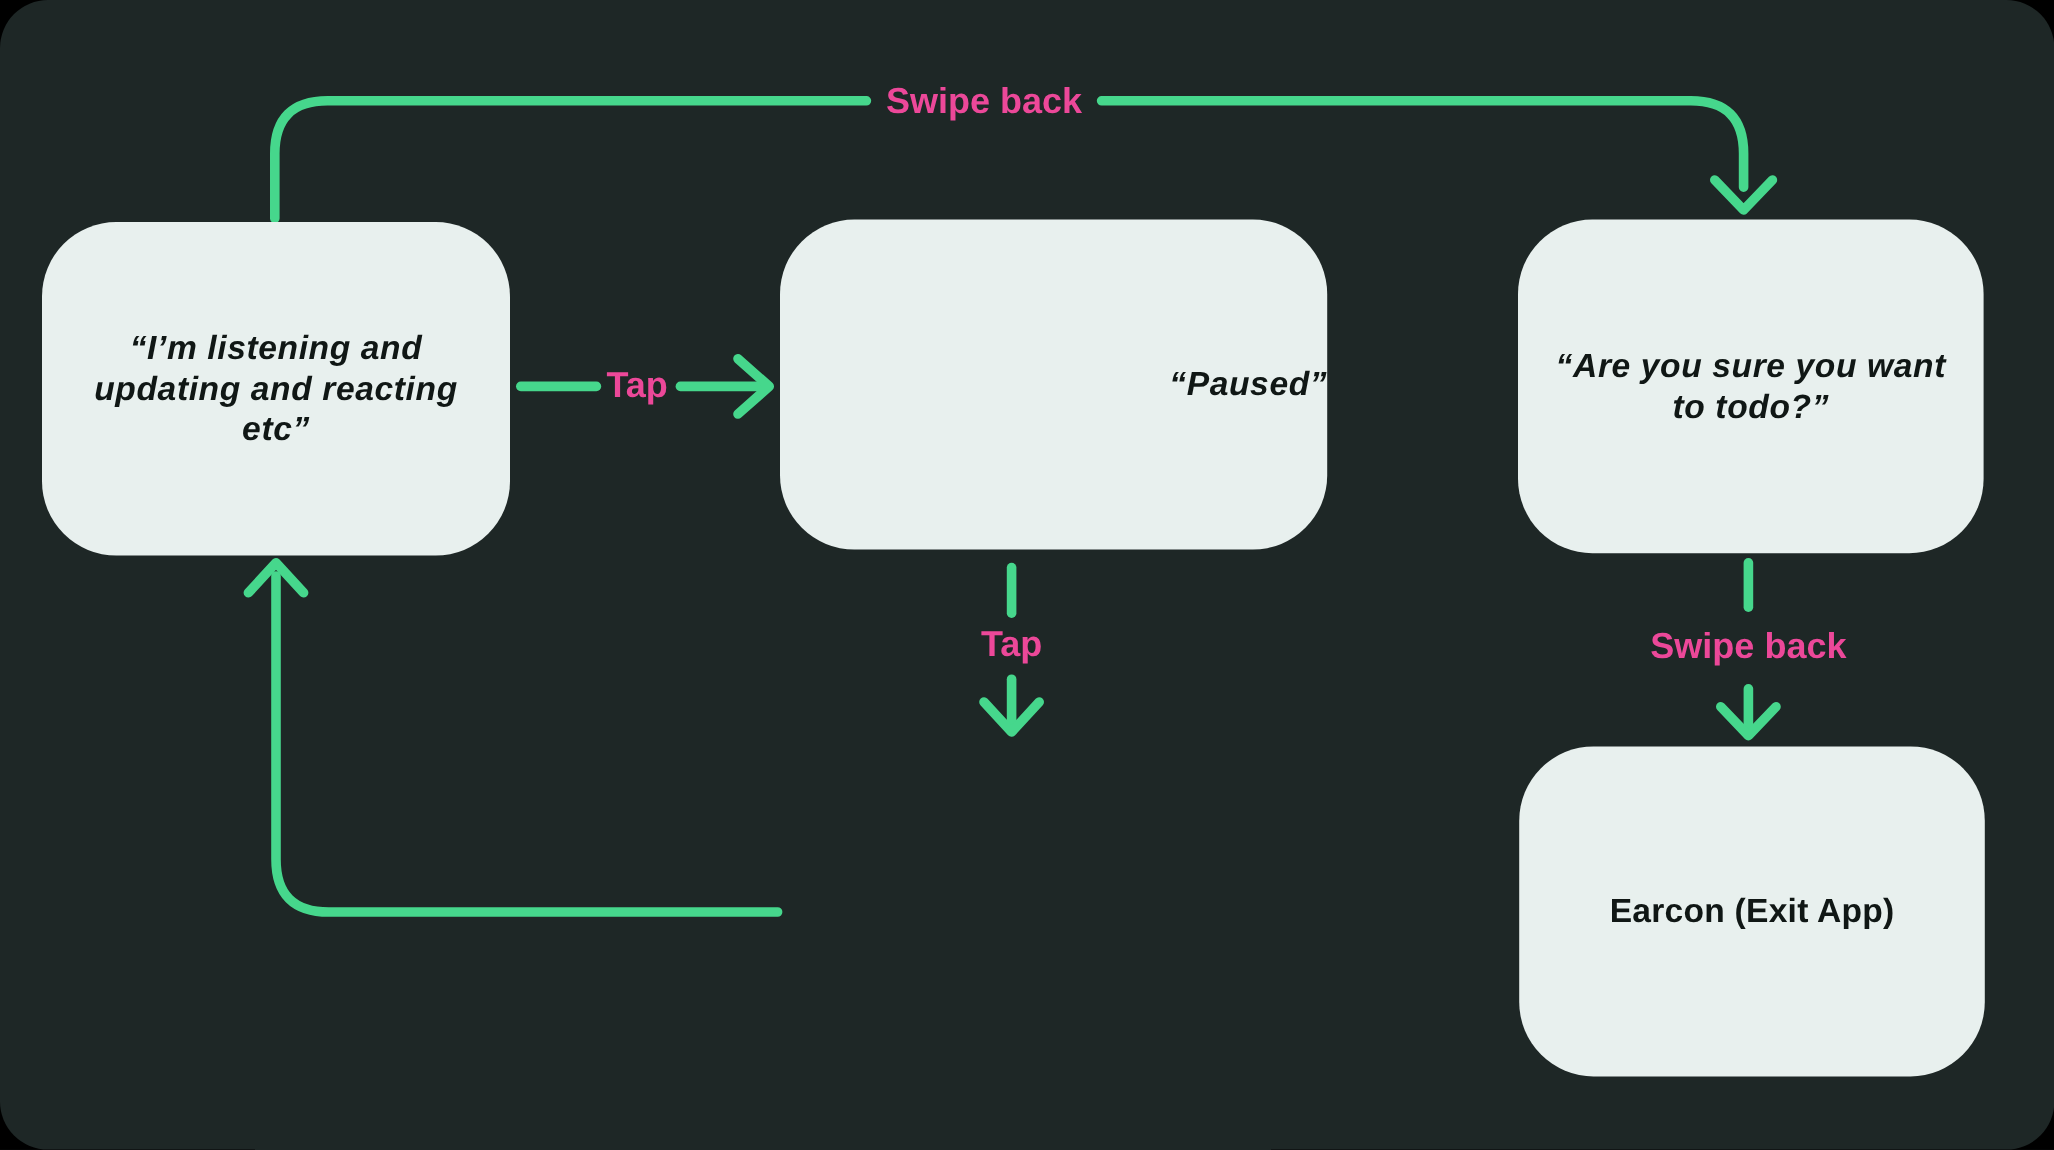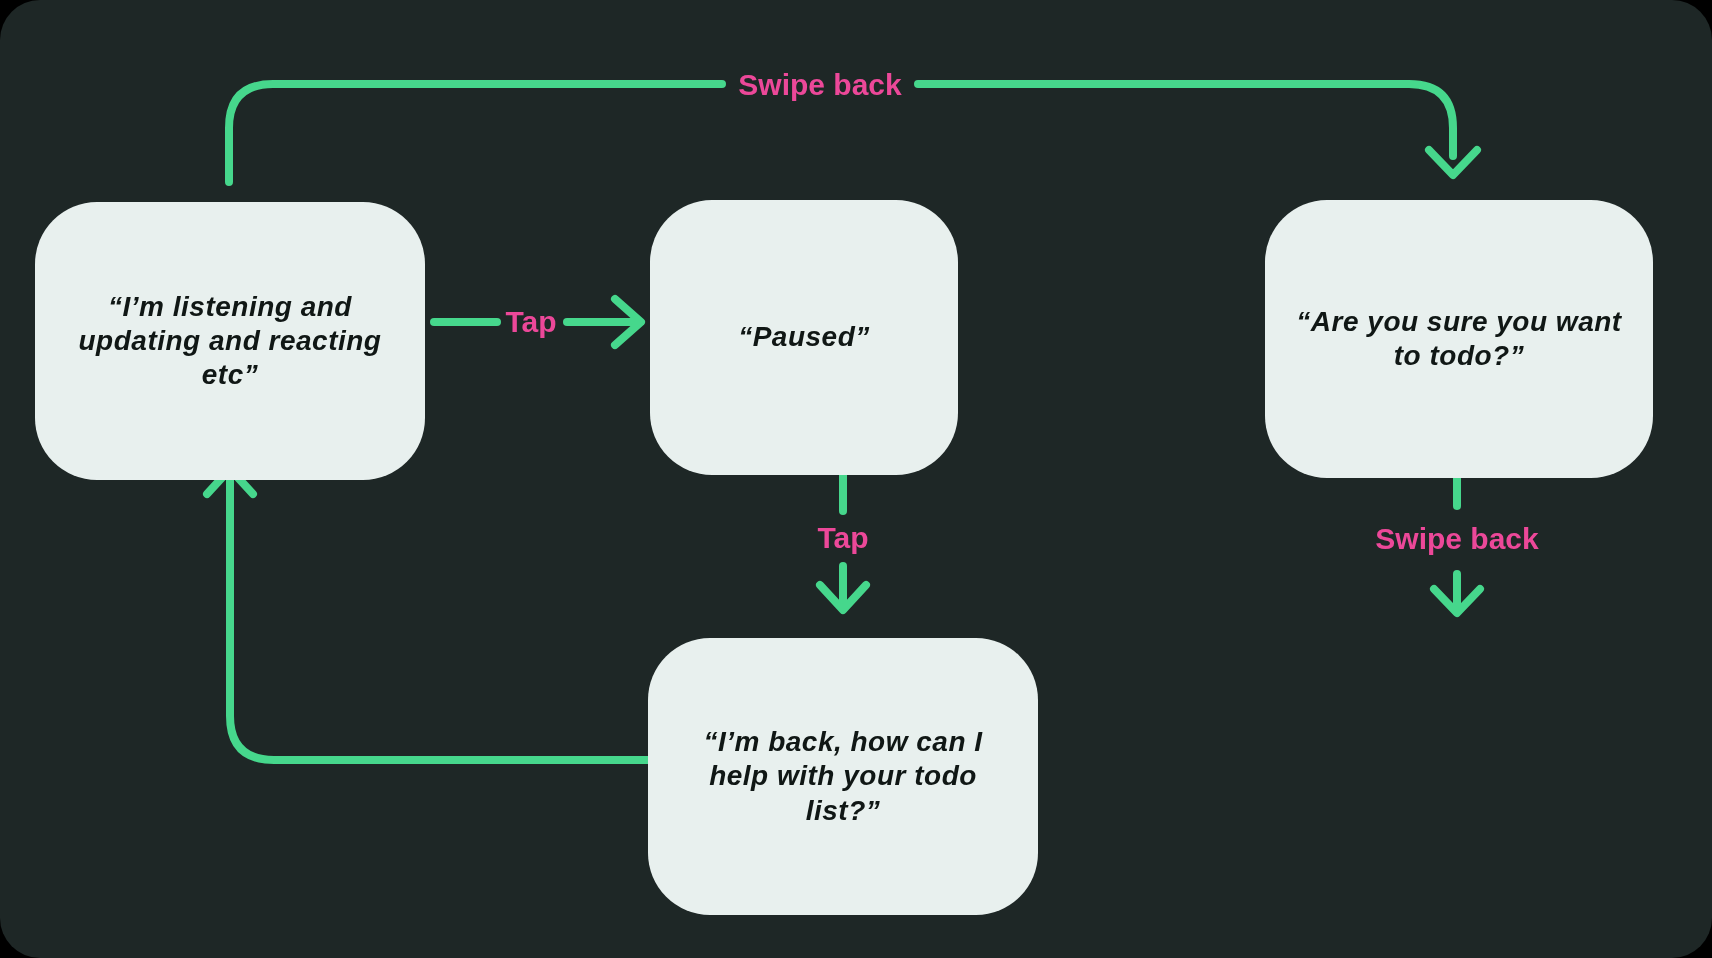--- a/index.html
+++ b/index.html
@@ -38,32 +38,31 @@
     background: #e8f0ee;
     border-radius: 62px;
     display: flex;
     align-items: center;
     justify-content: center;
     text-align: center;
     color: #101715;
     font-size: 28px;
     font-weight: 700;
     line-height: 1.22;
-    margin-top: 17px;
   }
   .node .node-text {
     font-style: italic;
     letter-spacing: 0.5px;
   }
   .node .node-text.plain {
     font-style: normal;
     letter-spacing: 0.2px;
   }
   .node-listening   { left: 35px;   top: 185px; width: 390px; height: 278px; }
-  .node-paused      { left: 650px;  top: 183px; width: 308px; height: 275px; }
+  .node-paused      { left: 650px;  top: 183px; width: 456px; height: 275px; justify-content: flex-end; }
   .node-exit-confirm{ left: 1265px; top: 183px; width: 388px; height: 278px; }
   .node-back        { left: 648px;  top: 621px; width: 390px; height: 277px; }
   .node-earcon      { left: 1266px; top: 622px; width: 388px; height: 275px; }
   .edge-label {
     position: absolute;
     transform: translate(-50%, -50%);
     color: #ec4899;
     font-size: 30px;
     font-weight: 700;
     white-space: nowrap;
@@ -115,24 +114,24 @@
   </div>
 
   <div class="node node-paused">
     <div class="node-text" style="max-width:330px">“Paused”</div>
   </div>
 
   <div class="node node-exit-confirm">
     <div class="node-text" style="max-width:330px">“Are you sure you want to todo?”</div>
   </div>
 
-  <div class="node node-back">
-    <div class="node-text" style="max-width:340px">“I’m back, how can I help with your todo list?”</div>
+
+  <div class="node node-earcon">
+    <div class="node-text plain" style="max-width:340px">Earcon (Exit App)</div>
   </div>
-
 
   <div class="edge-label label-swipe-top">Swipe back</div>
 
   <div class="edge-label label-tap-h">Tap</div>
 
   <div class="edge-label label-tap-v">Tap</div>
 
   <div class="edge-label label-swipe-right">Swipe back</div>
 
 </div>

